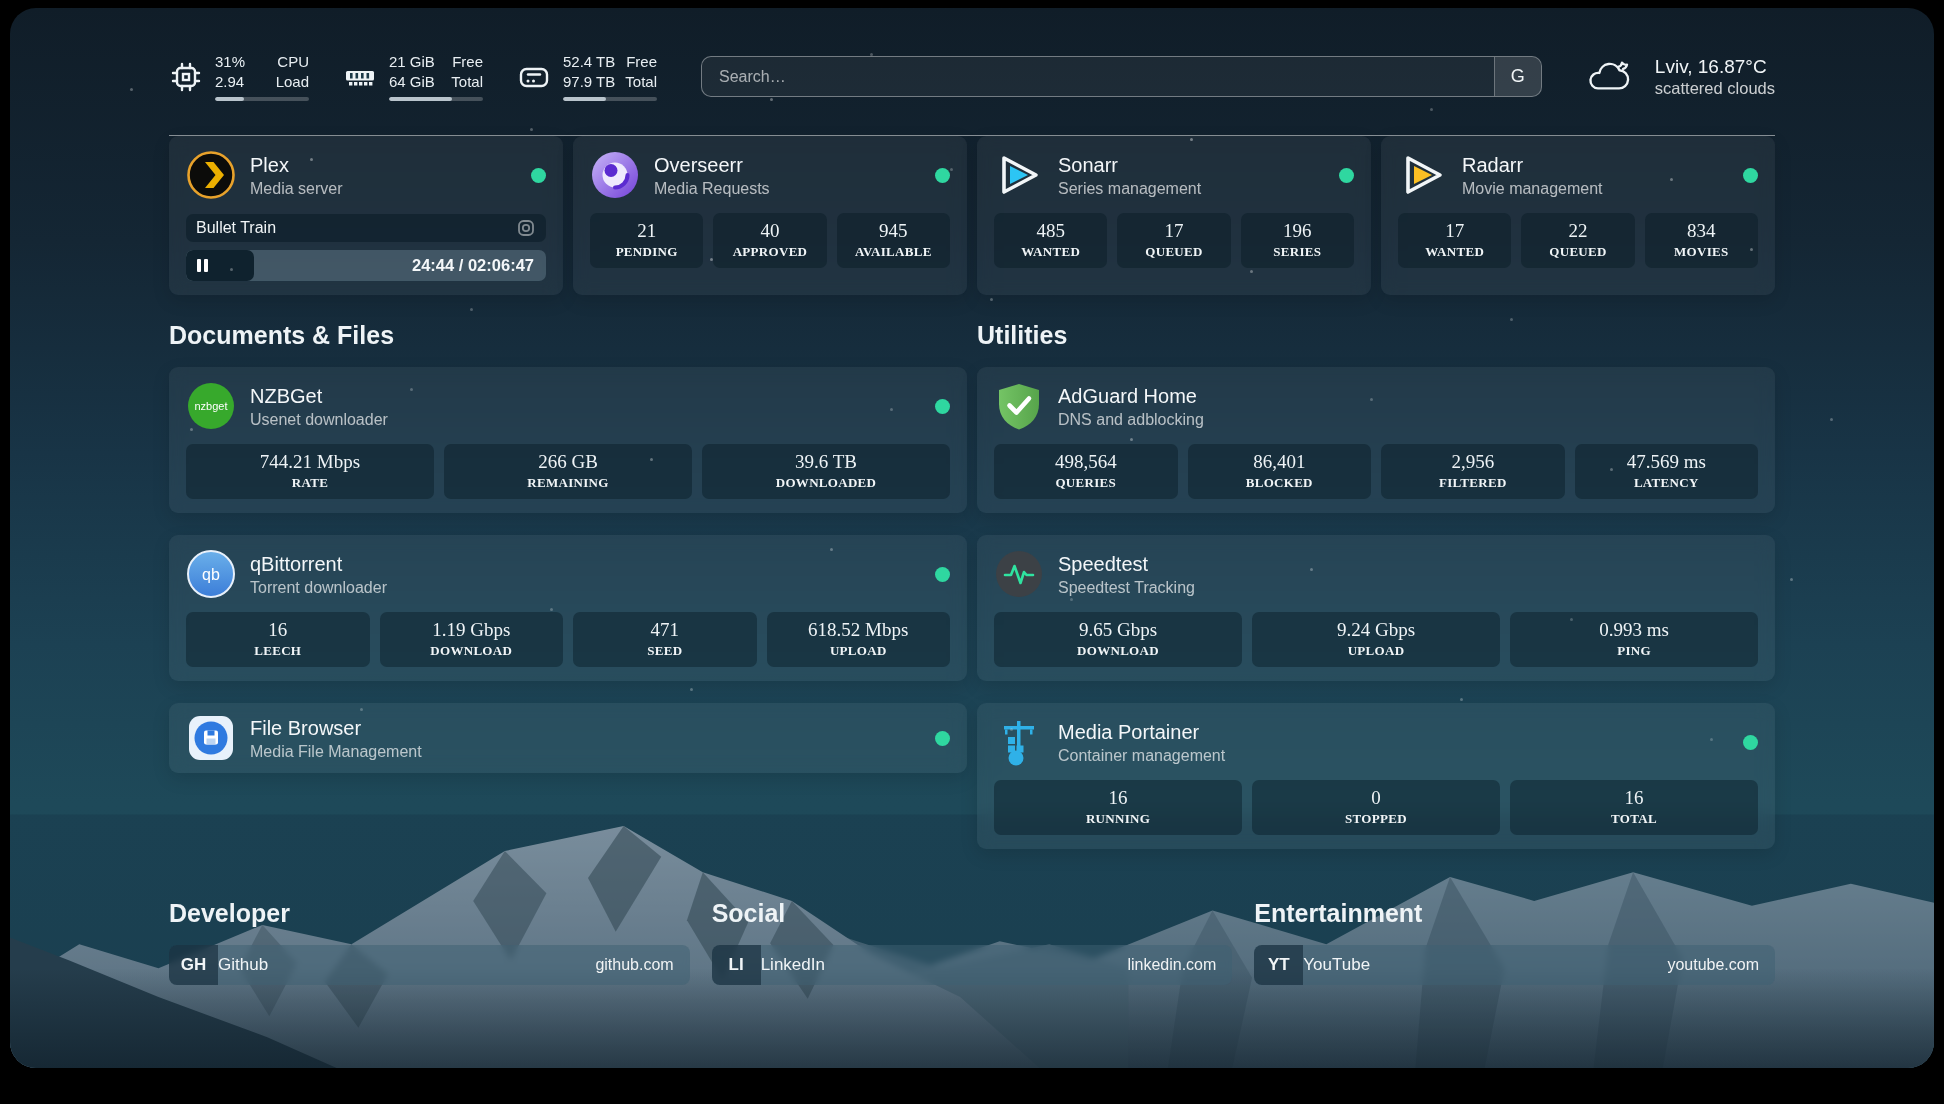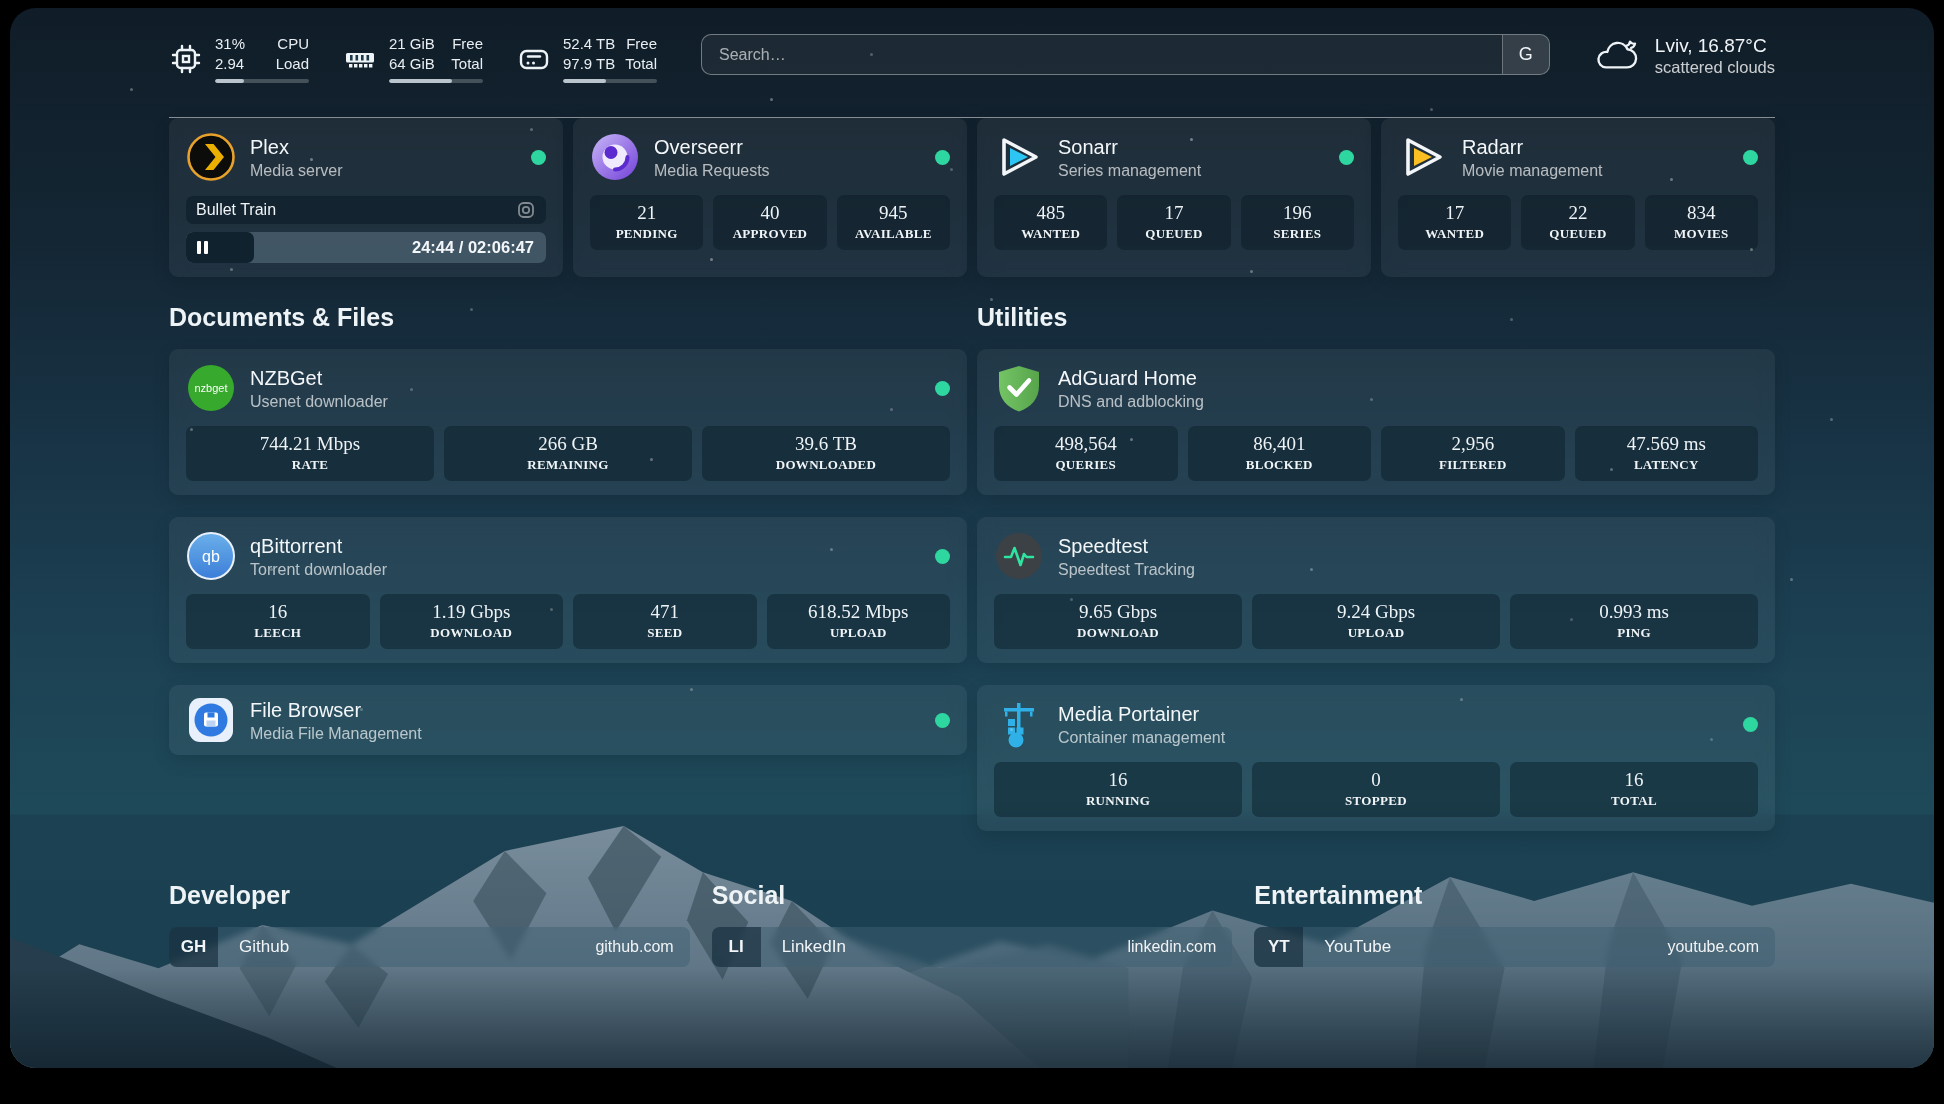--- a/index.html
+++ b/index.html
@@ -23,37 +23,37 @@
     1600px 460px 0 0 rgba(255,255,255,.3),1820px 410px 0 0 rgba(255,255,255,.28),
     260px 560px 0 0 rgba(255,255,255,.3),540px 600px 0 0 rgba(255,255,255,.25),
     820px 540px 0 0 rgba(255,255,255,.3),1060px 590px 0 0 rgba(255,255,255,.22),
     1300px 560px 0 0 rgba(255,255,255,.3),1560px 610px 0 0 rgba(255,255,255,.22),
     1780px 570px 0 0 rgba(255,255,255,.3),350px 700px 0 0 rgba(255,255,255,.25),
     680px 680px 0 0 rgba(255,255,255,.28),1000px 720px 0 0 rgba(255,255,255,.22),
     1450px 690px 0 0 rgba(255,255,255,.28),1700px 730px 0 0 rgba(255,255,255,.22),
     120px 80px 0 0 rgba(255,255,255,.3),860px 45px 0 0 rgba(255,255,255,.25);}
   .content{position:relative;z-index:10;width:1606px;margin:0 auto;}
   
-  .topbar{display:flex;align-items:flex-start;gap:44px;padding-top:26px;}
+  .topbar{display:flex;align-items:center;gap:44px;padding-top:44px;}
   .resources{display:flex;gap:34px;flex:none;}
   .resource{display:flex;align-items:center;gap:12px;}
   .res-icon{width:34px;height:34px;flex:none;}
   .res-text{width:94px;}
   .res-row{display:flex;justify-content:space-between;font-size:15px;line-height:1.32;color:#e8eef2;}
   .res-row .v2{text-align:right;}
   .res-bar{height:4.5px;margin-top:5px;background:rgba(255,255,255,.22);border-radius:3px;overflow:hidden;}
   .res-fill{height:100%;background:#b9c4cc;border-radius:3px;}
   .search{flex:1;display:flex;align-items:stretch;height:41px;border:1.5px solid rgba(255,255,255,.38);
     border-radius:10px;background:rgba(255,255,255,.05);overflow:hidden;}
   .search input{flex:1;background:transparent;border:0;outline:0;color:#fff;padding:0 17px;font-size:16px;
     font-family:inherit;}
   .search input::placeholder{color:rgba(255,255,255,.62);}
   .g-btn{width:47px;display:flex;align-items:center;justify-content:center;background:rgba(255,255,255,.1);
     border-left:1.5px solid rgba(255,255,255,.28);font-size:18px;color:#f1f5f7;cursor:pointer;}
-  .weather{display:flex;align-items:center;gap:17px;flex:none;}
+  .weather{display:flex;align-items:center;gap:25px;flex:none;}
   .weather-icon{width:44px;height:37px;}
   .weather-t1{font-size:19px;line-height:1.25;}
   .weather-t2{font-size:16.5px;color:rgba(255,255,255,.78);}
   .divider{border:0;border-top:1.5px solid rgba(255,255,255,.5);margin:34px 0 0;}
   
   .section-title{font-size:25px;font-weight:600;color:#eef3f6;margin:0 0 17px;}
   .mt-lg{margin-top:50px;}
   .mt-md{margin-top:26px;}
   .grid-4{display:grid;grid-template-columns:repeat(4,1fr);gap:10px;}
   .grid-2{display:grid;grid-template-columns:1fr 1fr;gap:10px;align-items:start;}
@@ -81,21 +81,21 @@
   .pause-icon{display:flex;gap:3.5px;}
   .pause-icon span{display:block;width:3.5px;height:13px;background:#fff;border-radius:1px;}
   .time{margin-left:auto;padding-right:12px;font-weight:600;color:#f4f7f9;position:relative;z-index:2;}
   
   .bm-grid{display:grid;grid-template-columns:repeat(3,1fr);gap:0 22px;margin-top:50px;}
   .bm-list{display:flex;flex-direction:column;gap:19px;}
   .bm-row{display:flex;align-items:center;height:40px;background:rgba(62,96,114,.5);border-radius:8px;
     overflow:hidden;backdrop-filter:blur(3px);cursor:pointer;}
   .bm-abbr{width:49px;align-self:stretch;display:flex;align-items:center;justify-content:center;
     background:rgba(13,35,50,.55);font-weight:600;font-size:17px;flex:none;}
-  .bm-name{padding-left:21px;font-size:17px;}
+  .bm-name{padding-left:0;font-size:17px;}
   .bm-url{margin-left:auto;padding-right:16px;font-size:16px;color:rgba(255,255,255,.92);}
 </style>
 </head>
 <body>
 
 <div class="window">
 
   <svg class="mountains" viewBox="0 0 1944 1104" preserveAspectRatio="none">
     <defs>
       <linearGradient id="snow" x1="0" y1="0" x2="0" y2="1">

